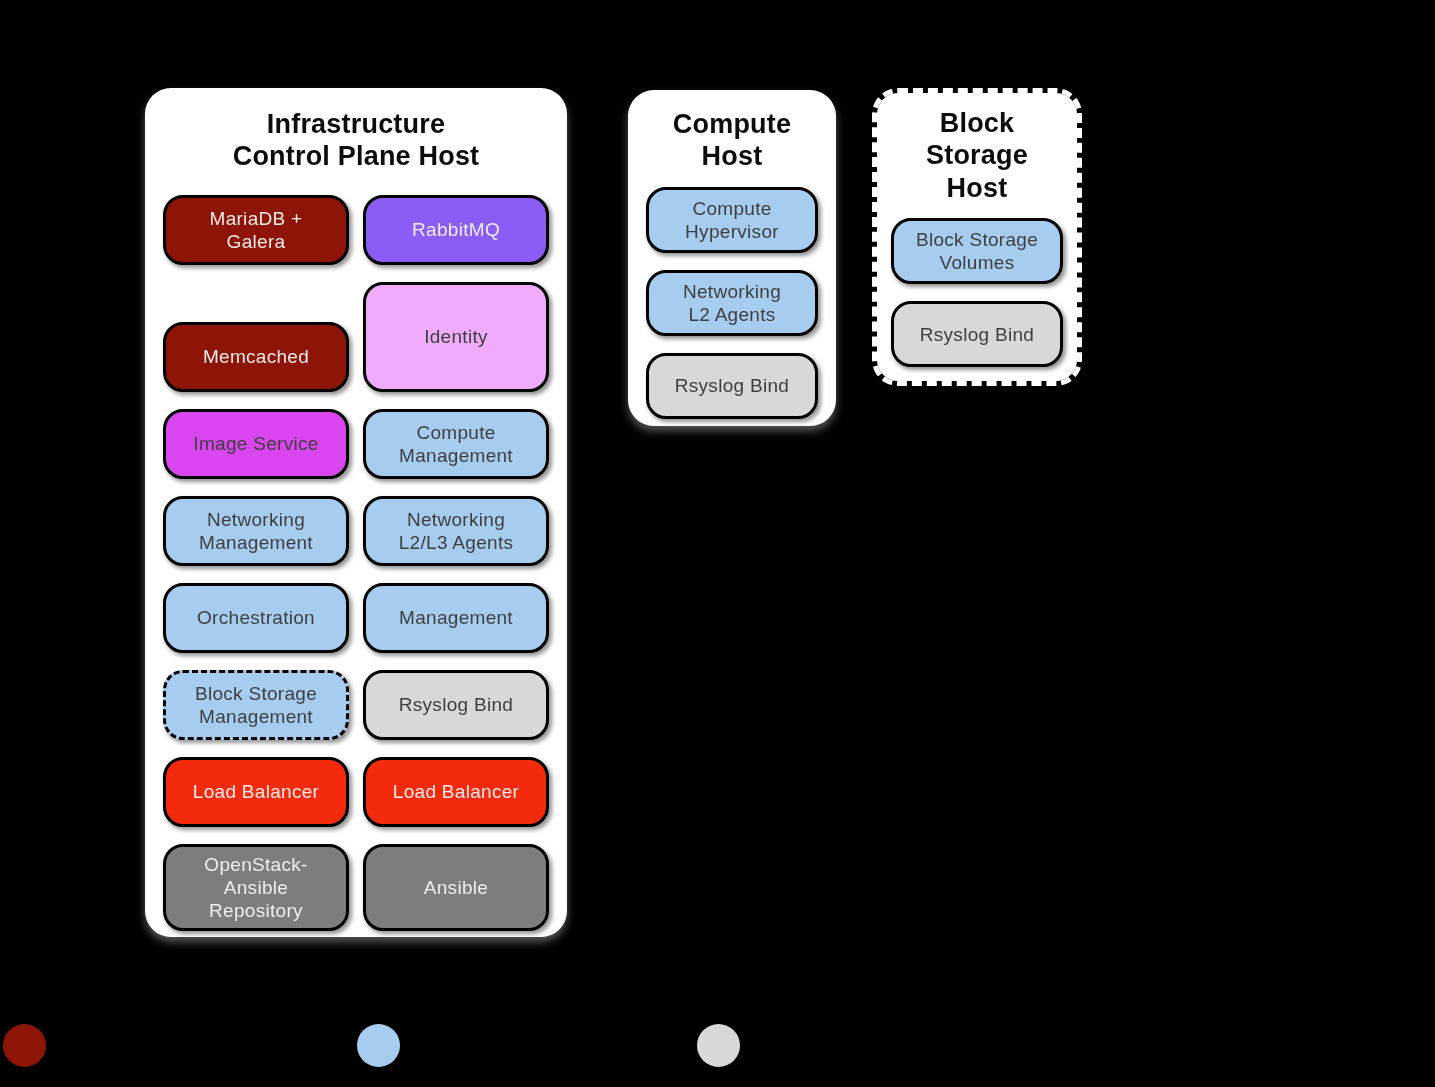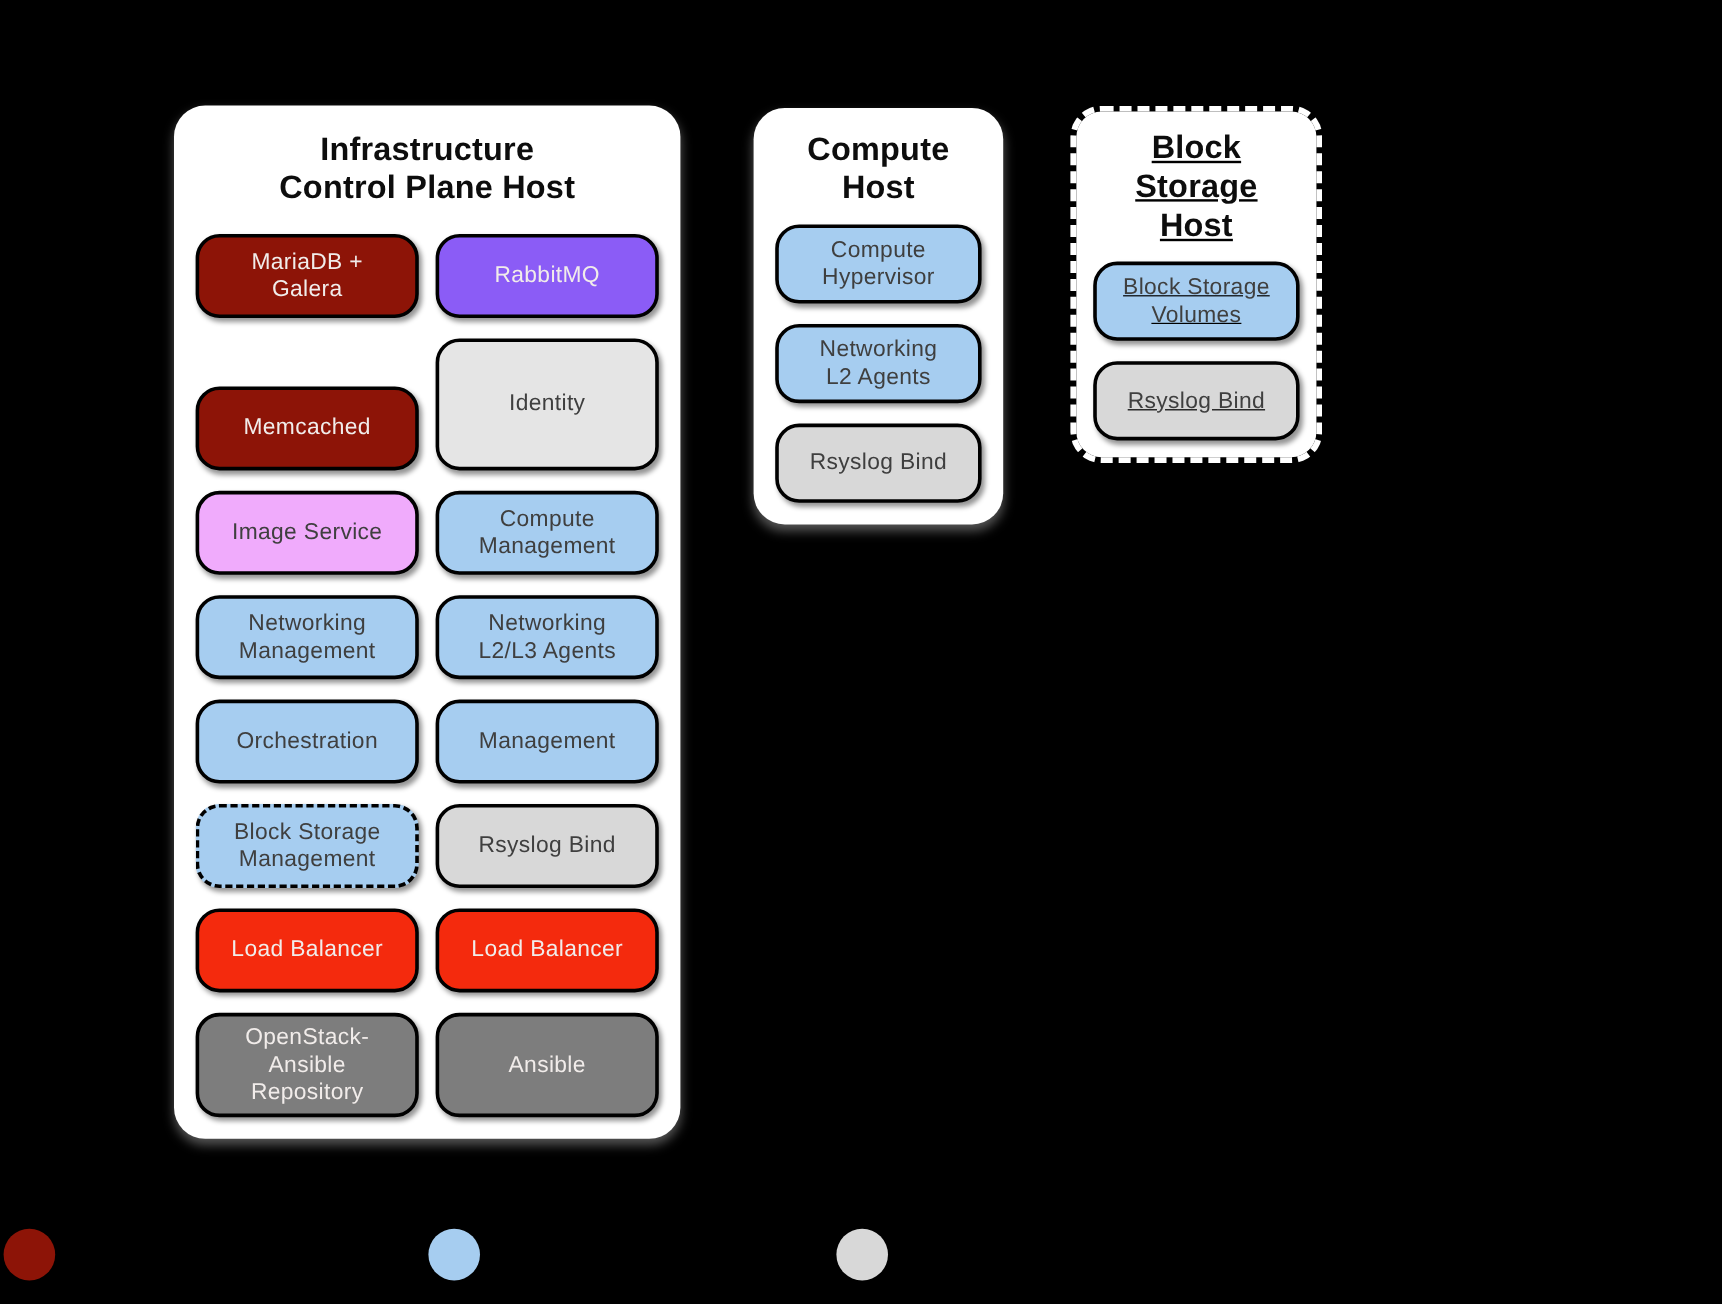--- a/index.html
+++ b/index.html
@@ -2,35 +2,35 @@
 <html><head>
 <meta charset="utf-8">
 <style>
   html,body { margin:0; padding:0; background:#000; }
   .canvas {
     position:relative; width:1435px; height:1087px; background:#000;
     overflow:hidden; font-family:"Liberation Sans", sans-serif;
   }
   .panel {
     position:absolute; background:#fff; border-radius:26px;
-    box-sizing:border-box; padding:12px 18px 18px 18px;
+    box-sizing:border-box; padding:12px 18px 6px 18px;
     box-shadow:0 5px 9px rgba(190,190,190,0.45);
   }
   .panel.dashed-outline {
     border:5px dashed #fff; background-clip:padding-box;
     box-shadow:none; padding:8px 14px 14px 14px;
   }
   [data-name="panel-infrastructure-control-plane-host"] {
     left:145px; top:88px; width:422px; min-height:806px;
   }
   [data-name="panel-compute-host"] {
     left:628px; top:90px; width:208px; min-height:336px;
   }
   [data-name="panel-block-storage-host"] {
-    left:892px; top:88px; width:210px; min-height:282px;text-decoration:underline;
+    left:872px; top:88px; width:210px; min-height:282px;
   }
   .panel-title {
     font-size:27px; font-weight:bold; color:#0d0d0d; text-align:center;
     line-height:1.2; letter-spacing:0.2px; white-space:pre-line;
     margin:8px 0 22px 0;
   }
   [data-name="panel-compute-host"] .panel-title,
   [data-name="panel-block-storage-host"] .panel-title { margin:6px 0 14px 0; }
   .boxes { display:grid; gap:17px 14px; }
   .boxes.cols-2 { grid-template-columns:1fr 1fr; }
@@ -58,22 +58,22 @@
 <div class="canvas" data-name="diagram-canvas">
   <div id="panels">
       <div class="panel" data-name="panel-infrastructure-control-plane-host">
         <div class="panel-title" data-name="panel-title-infrastructure-control-plane-host">Infrastructure
 Control Plane Host</div>
         <div class="boxes cols-2" data-name="box-grid-infrastructure-control-plane-host">
           <div class="box text-light" data-name="box-mariadb-galera" style="background: rgb(141, 20, 7);">MariaDB +
 Galera</div>
           <div class="box text-light" data-name="box-rabbitmq" style="background: #8b5cf6;">RabbitMQ</div>
           <div class="box text-light" data-name="box-memcached" style="background: rgb(141, 20, 7); margin-top: 40px;">Memcached</div>
-          <div class="box text-dark" data-name="box-identity" style="background: #e5e5e5;">Identity</div>
-          <div class="box text-dark" data-name="box-image-service" style="background: #f0abfc;">Image Service</div>
+          <div class="box text-dark" data-name="box-identity" style="background: #f0abfc;">Identity</div>
+          <div class="box text-dark" data-name="box-image-service" style="background: #d946ef;">Image Service</div>
           <div class="box text-dark" data-name="box-compute-management" style="background: rgb(166, 205, 240);">Compute
 Management</div>
           <div class="box text-dark" data-name="box-networking-management" style="background: rgb(166, 205, 240);">Networking
 Management</div>
           <div class="box text-dark" data-name="box-networking-l2-l3-agents" style="background: rgb(166, 205, 240);">Networking
 L2/L3 Agents</div>
           <div class="box text-dark" data-name="box-orchestration" style="background: rgb(166, 205, 240);">Orchestration</div>
           <div class="box text-dark" data-name="box-dashboard" style="background: rgb(166, 205, 240);">Management</div>
           <div class="box text-dark dashed" data-name="box-block-storage-management" style="background: rgb(166, 205, 240);">Block Storage
 Management</div>

